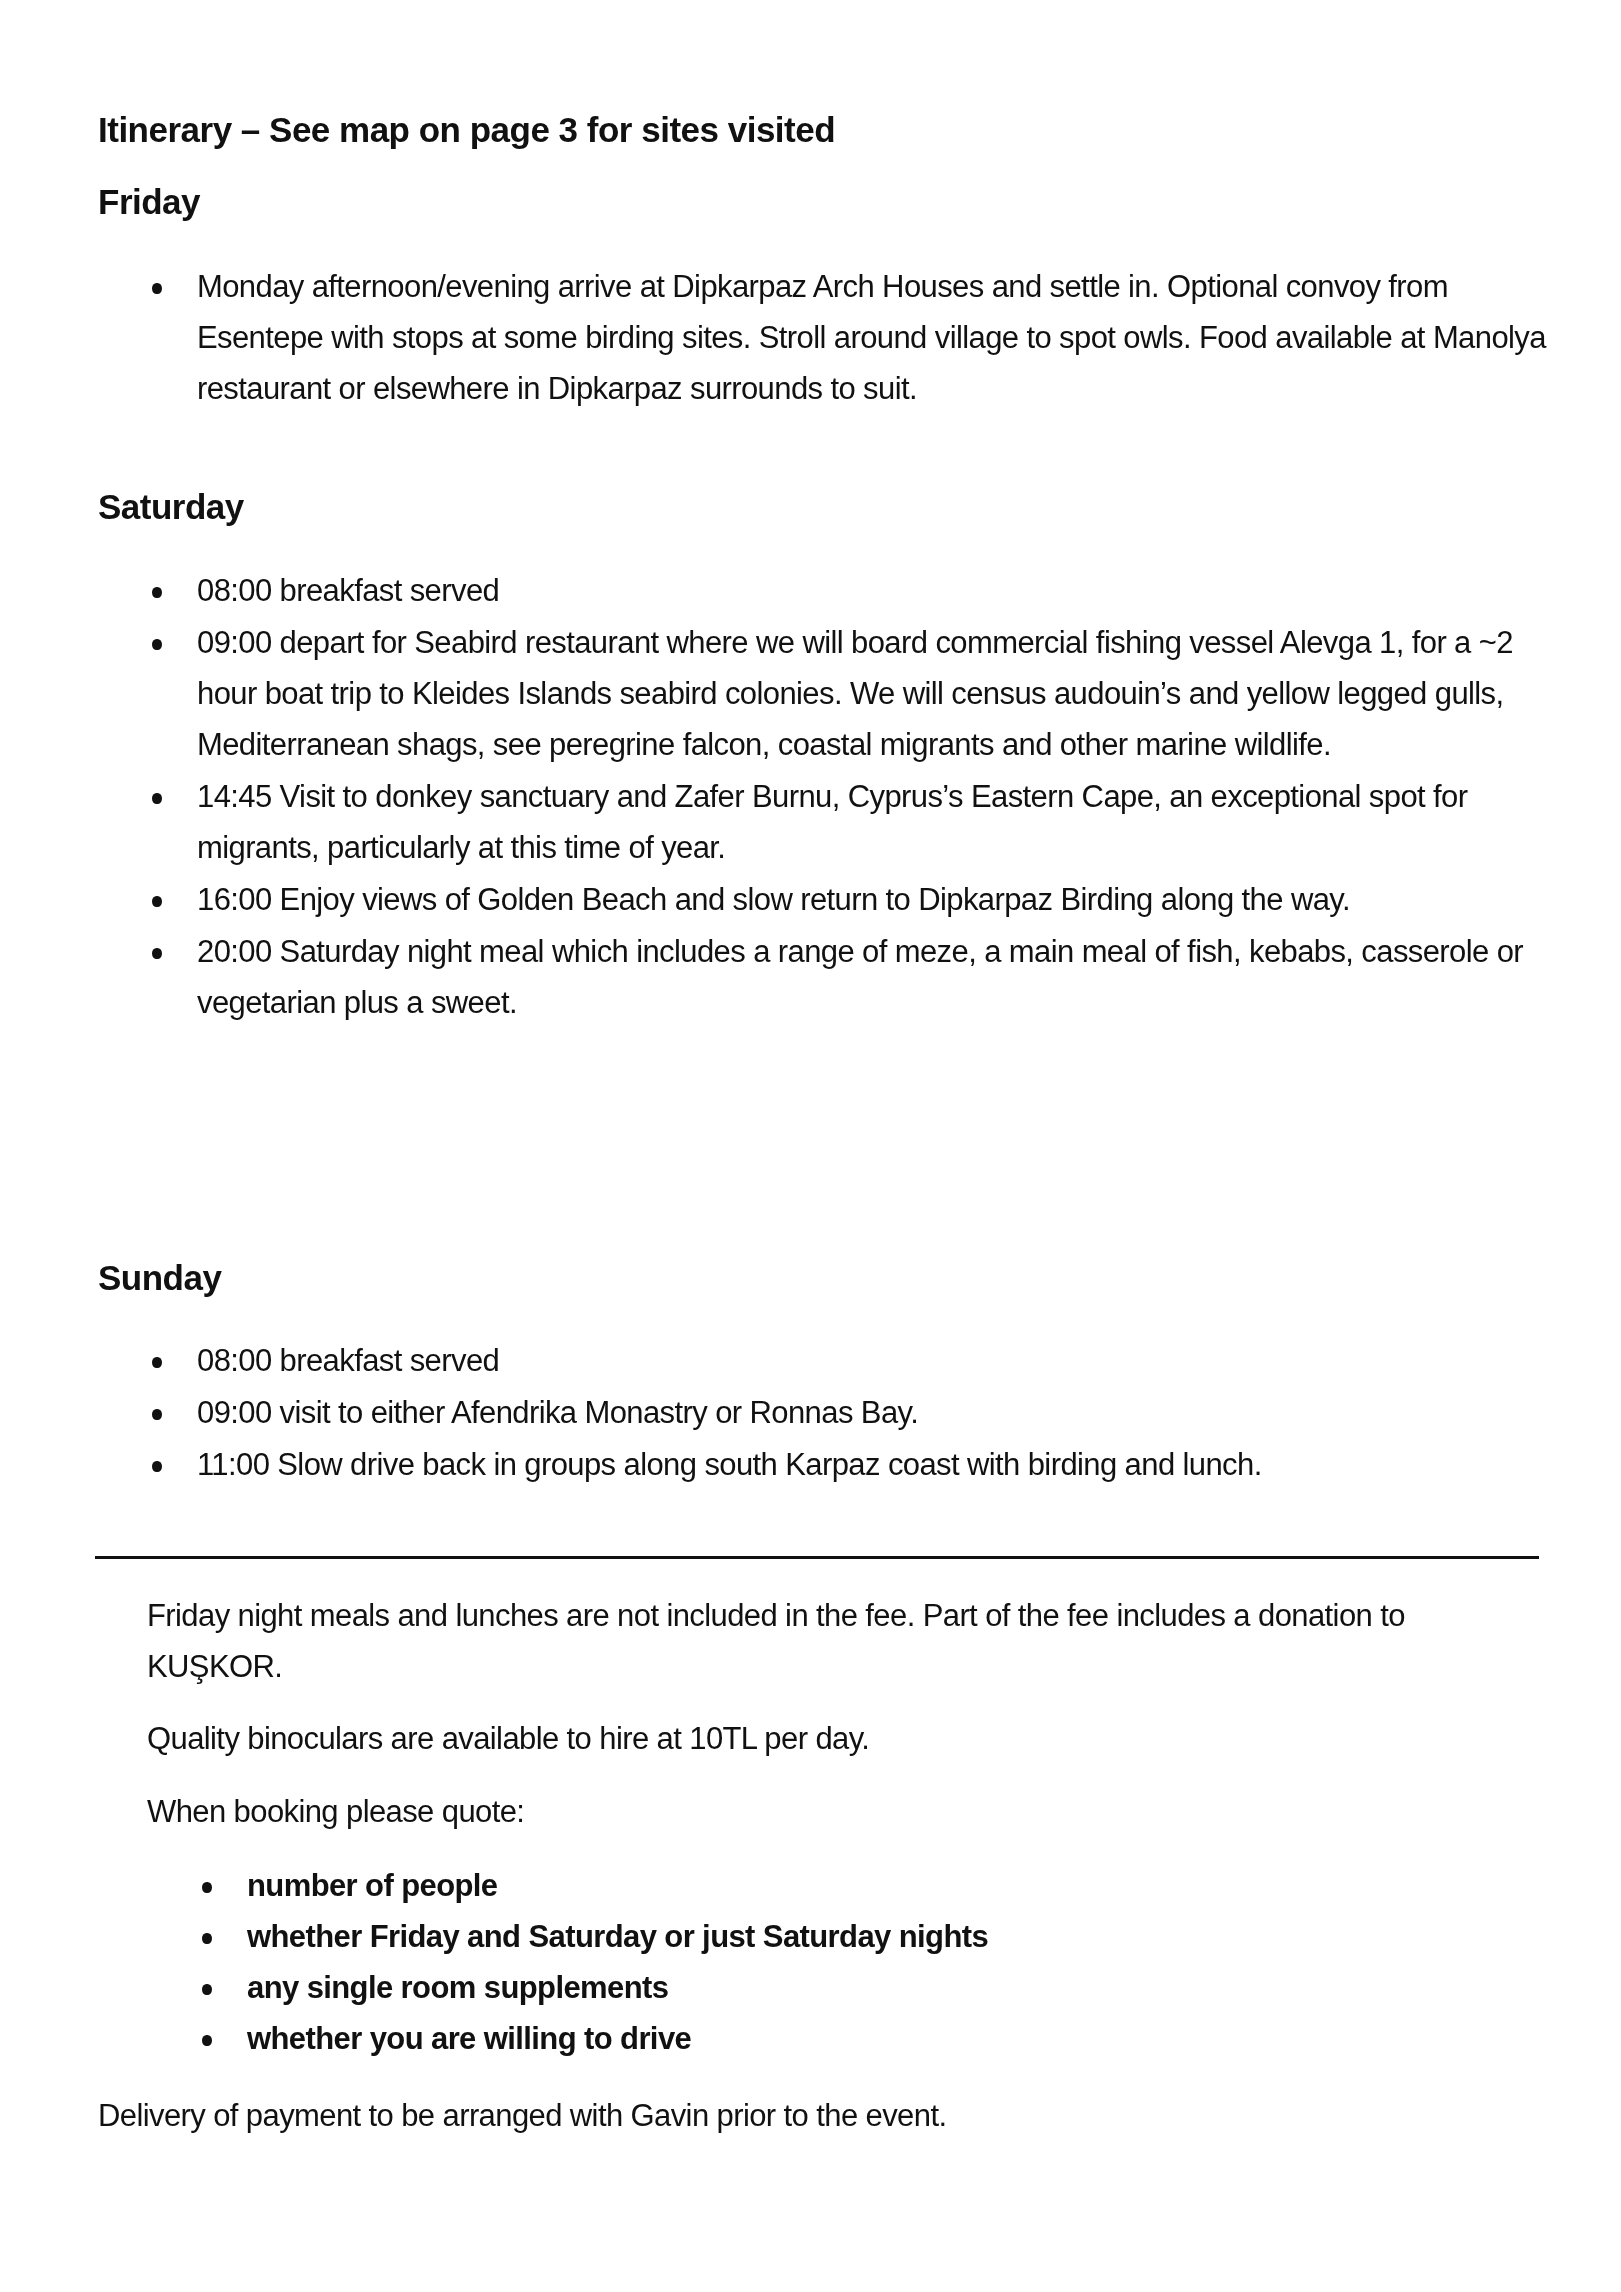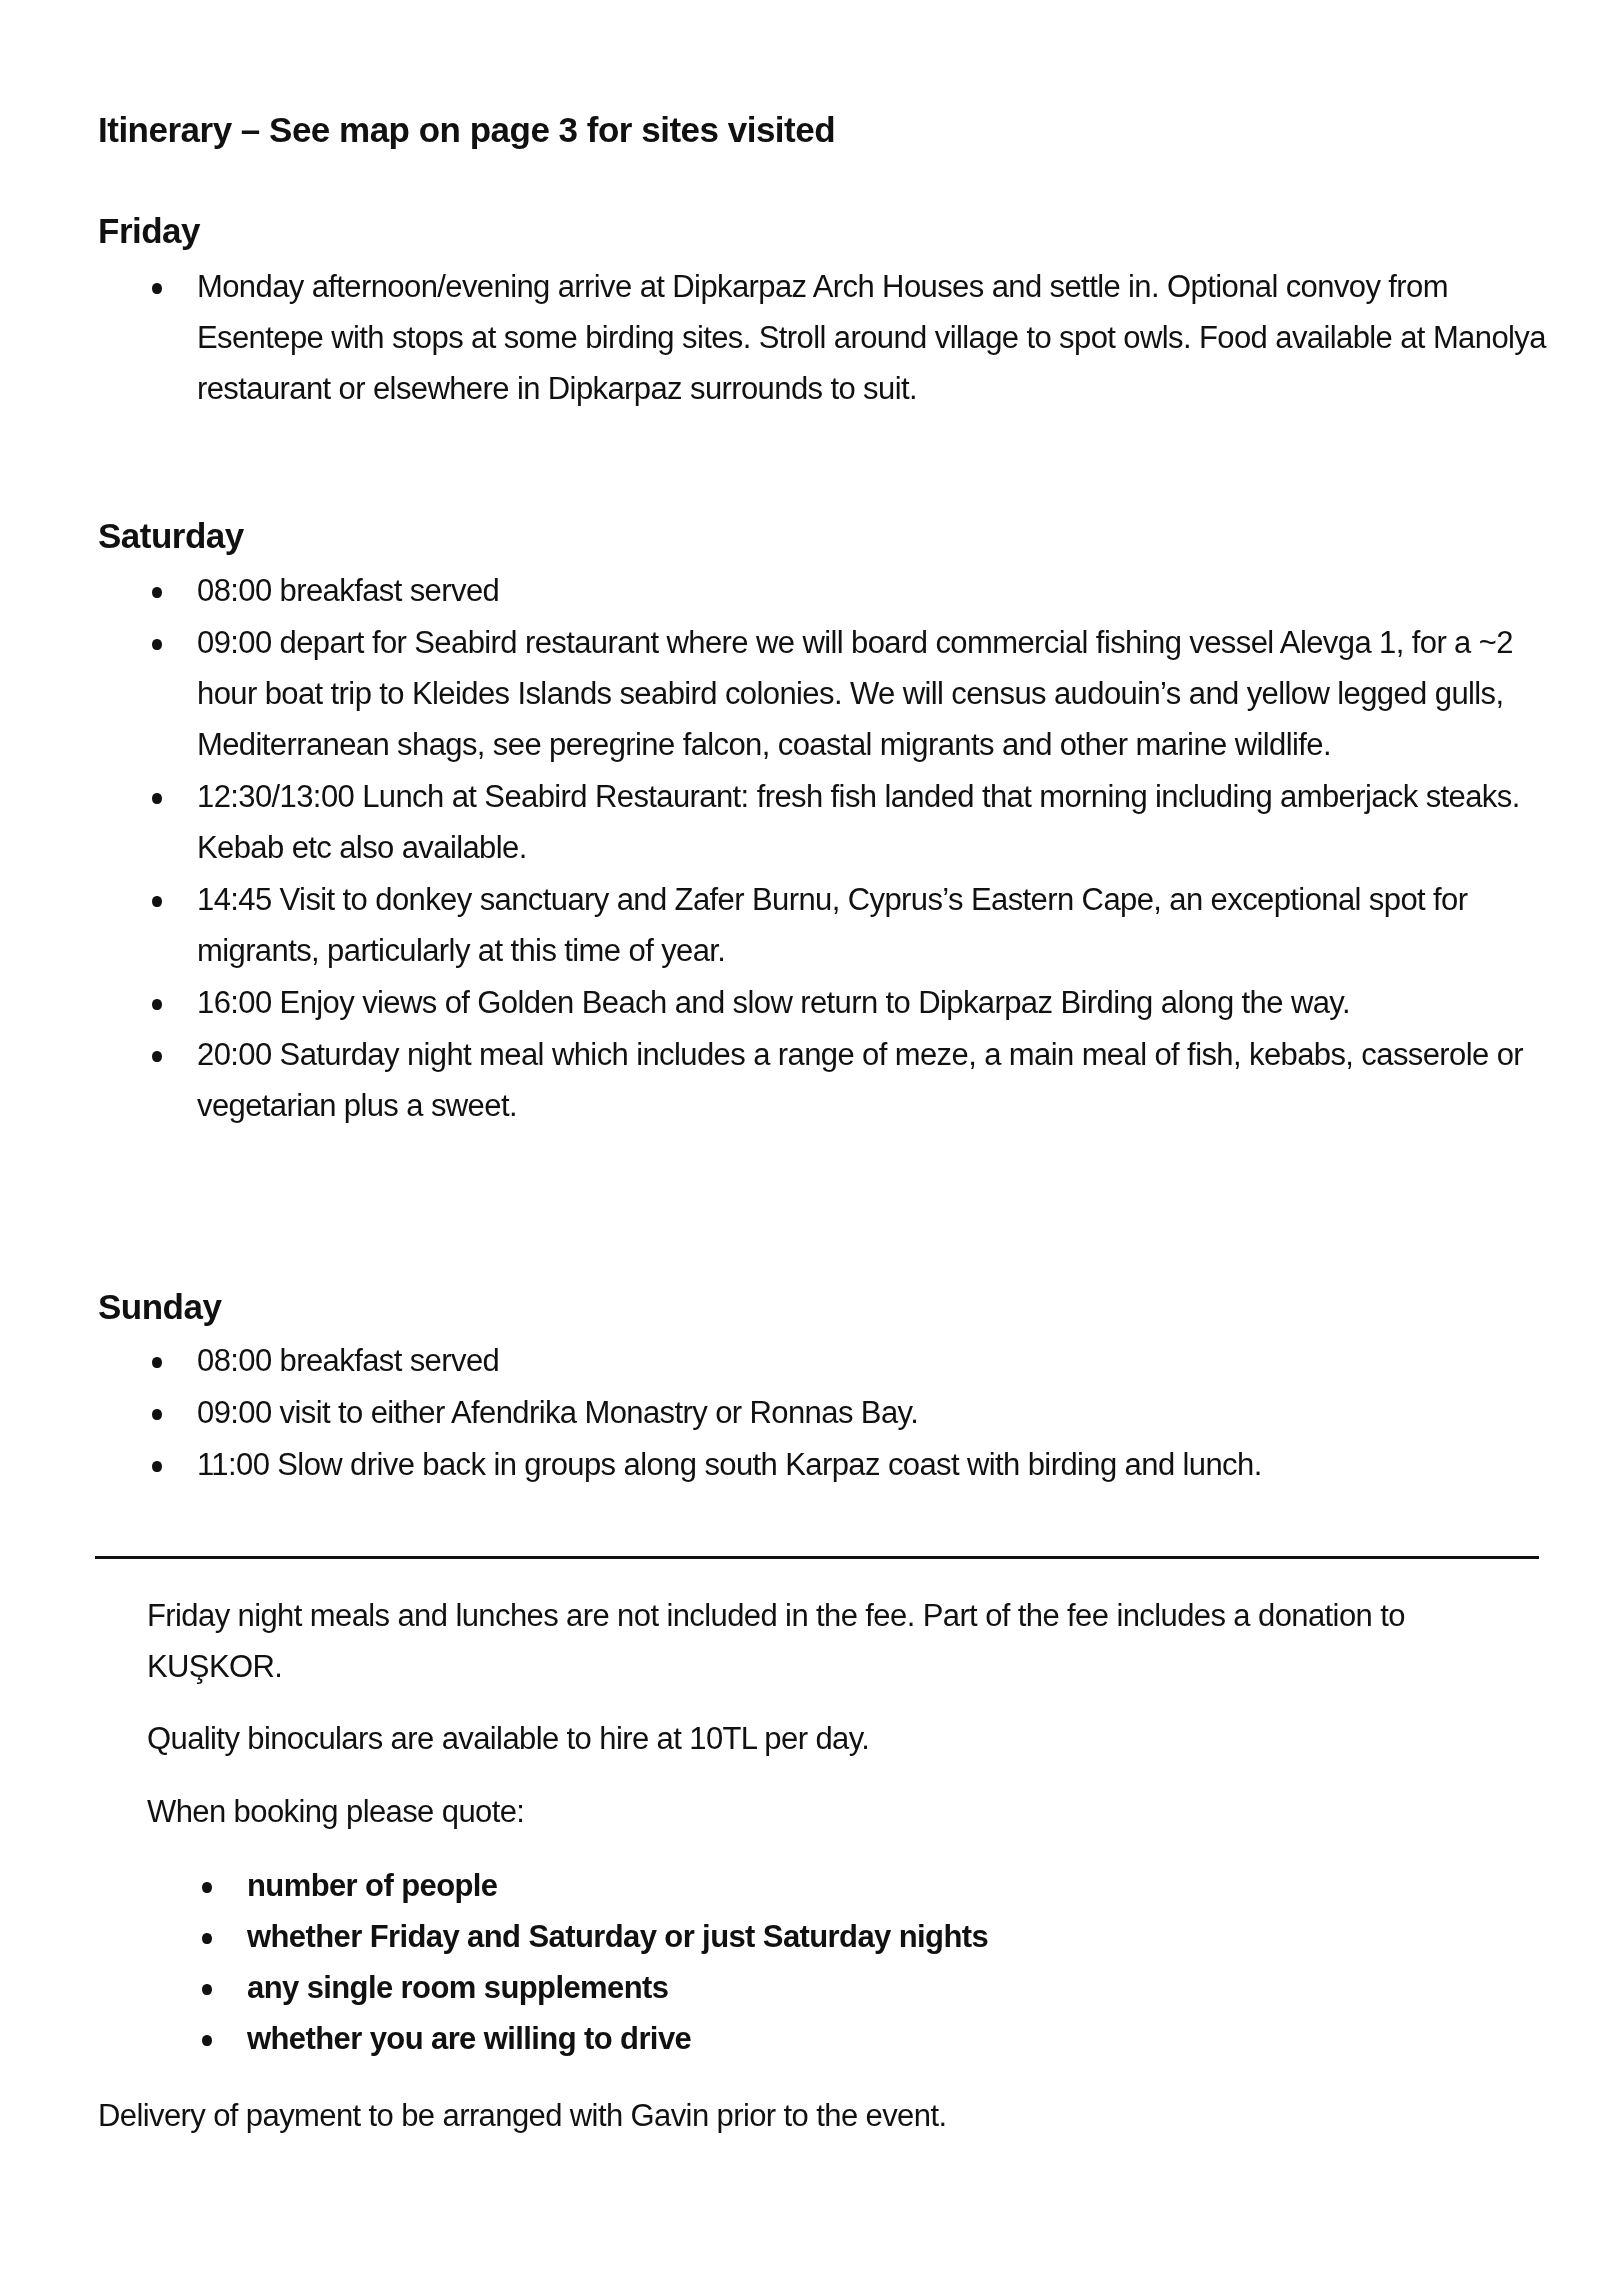--- a/index.html
+++ b/index.html
@@ -1,20 +1,20 @@
 <!DOCTYPE html>
 <html><head>
 <meta charset="utf-8">
 <style>
   html, body { margin: 0; padding: 0; background: #ffffff; }
   body { width: 1621px; height: 2293px; position: relative; overflow: hidden;
          font-family: "Liberation Sans", sans-serif; color: #111; }
   .page { position: absolute; left: 0; top: 0; width: 1621px; height: 2293px; }
   .h1 { position: absolute; left: 98px; top: 110px; font-size: 35px; font-weight: bold; letter-spacing: -0.5px; }
-  .h2 { position: absolute; left: 98px; font-size: 35px; font-weight: bold; letter-spacing: -0.5px; margin-top: 29px; }
+  .h2 { position: absolute; left: 98px; font-size: 35px; font-weight: bold; letter-spacing: -0.5px; }
   ul.items { position: absolute; margin: 0; padding: 0; list-style: none; }
   ul.items li { position: relative; font-size: 31px; line-height: 51px; letter-spacing: -0.6px; }
   ul.items li .dot { position: absolute; left: -45px; top: 21.6px; width: 9.8px; height: 11.8px; border-radius: 50%; background: #111; }
   ul.items li .txt { display: block; }
   .day-list li { margin-bottom: 1px; }
   .rule { position: absolute; left: 95px; top: 1556px; width: 1444px; height: 2.9px; background: #111; }
   .para { position: absolute; font-size: 31px; line-height: 51px; letter-spacing: -0.6px; }
 </style>
 </head>
 <body>
@@ -33,24 +33,20 @@
 
   <div class="h2" style="top:487px;">Saturday</div>
   <ul class="items day-list" style="left:197px; top:565px; width:1362px;">
     <li>
         <span class="dot"></span>
         <span class="txt">08:00 breakfast served</span>
       </li>
     <li>
         <span class="dot"></span>
         <span class="txt">09:00 depart for Seabird restaurant where we will board commercial fishing vessel Alevga 1, for a ~2 hour boat trip to Kleides Islands seabird colonies. We will census audouin’s and yellow legged gulls, Mediterranean shags, see peregrine falcon, coastal migrants and other marine wildlife.</span>
-      </li>
-    <li>
-        <span class="dot"></span>
-        <span class="txt">12:30/13:00 Lunch at Seabird Restaurant: fresh fish landed that morning including amberjack steaks. Kebab etc also available.</span>
       </li>
     <li>
         <span class="dot"></span>
         <span class="txt">14:45 Visit to donkey sanctuary and Zafer Burnu, Cyprus’s Eastern Cape, an exceptional spot for migrants, particularly at this time of year.</span>
       </li>
     <li>
         <span class="dot"></span>
         <span class="txt">16:00 Enjoy views of Golden Beach and slow return to Dipkarpaz Birding along the way.</span>
       </li>
     <li>

